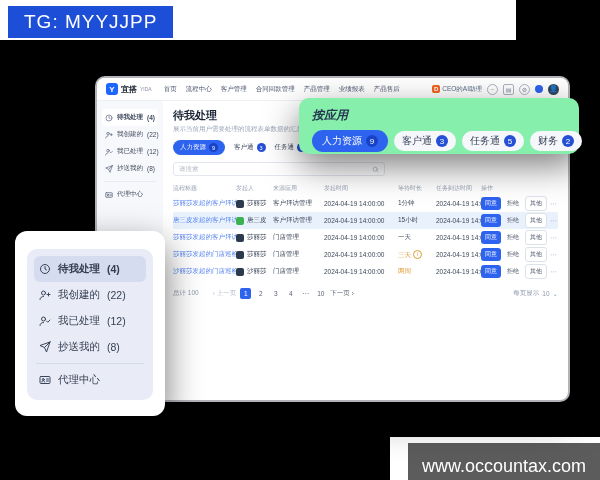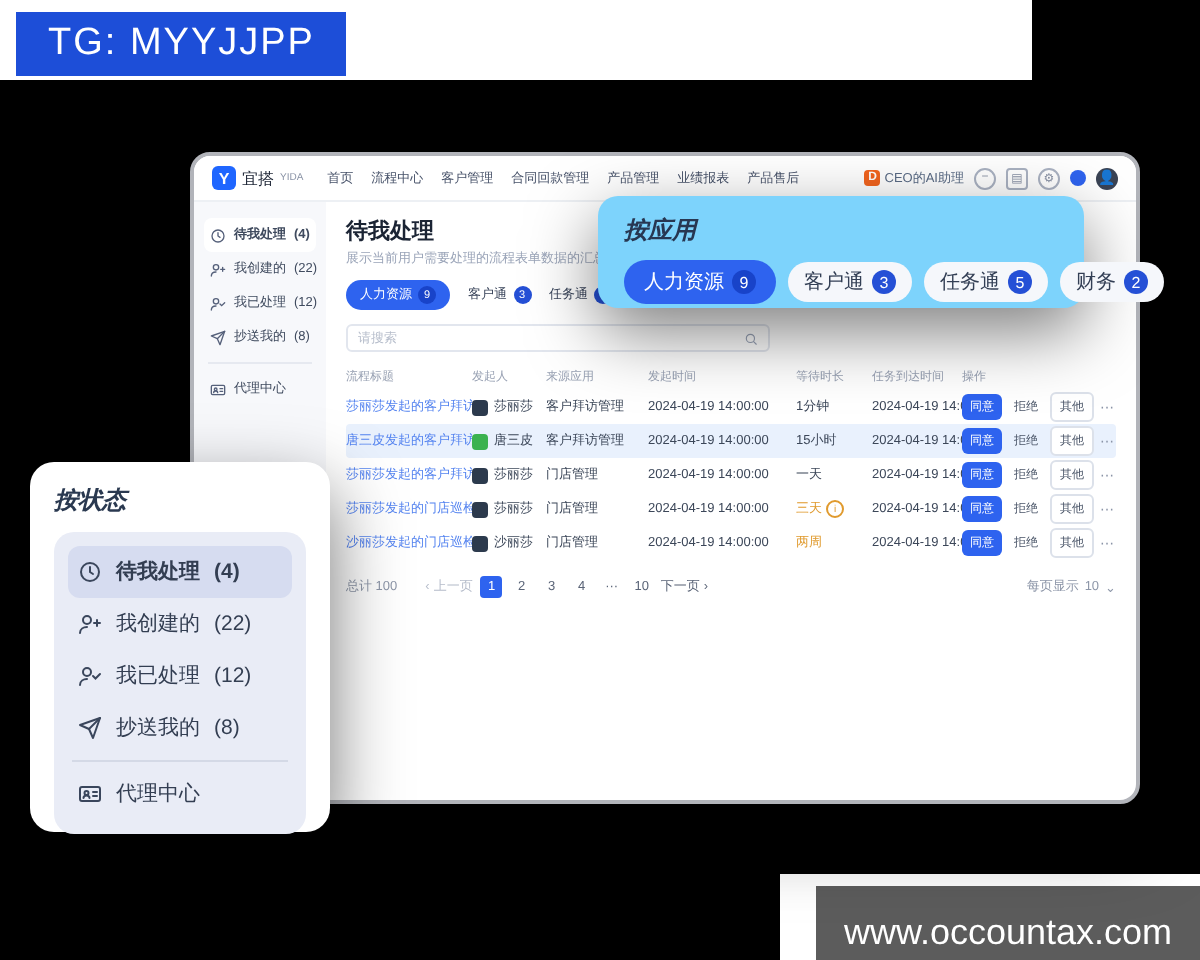--- a/index.html
+++ b/index.html
@@ -17,21 +17,21 @@
 
   
   .window{position:absolute;left:95px;top:76px;width:471px;height:322px;background:#fff;
           border:2px solid #b2b4ba;border-radius:10px;box-shadow:0 12px 40px rgba(0,0,0,.65);
           overflow:hidden;display:flex;flex-direction:column;}
   .navbar{height:22px;min-height:22px;display:flex;align-items:center;padding:0 9px;
           border-bottom:1px solid #edf0f4;background:#fff;}
   .brand{display:flex;align-items:center;gap:3px;}
   .logo{width:12px;height:12px;background:#1f66ff;border-radius:3px;color:#fff;font-size:8px;
         font-weight:bold;display:flex;align-items:center;justify-content:center;}
-  .brand-name{font-size:8px;font-weight:normal;color:#1c2434;}
+  .brand-name{font-size:8px;font-weight:bold;color:#1c2434;}
   .brand-sub{font-size:5px;color:#8a93a6;}
   .menu{display:flex;gap:9px;font-size:6.5px;color:#48536a;margin-left:12px;white-space:nowrap;}
   .menu span{cursor:pointer;}
   .nav-right{margin-left:auto;display:flex;align-items:center;gap:5px;}
   .assistant{display:flex;align-items:center;gap:2px;font-size:6.5px;color:#5a6b85;}
   .ai-ico{width:8px;height:8px;background:#f2641e;border-radius:2px;color:#fff;font-size:6px;
           font-style:normal;font-weight:bold;display:flex;align-items:center;justify-content:center;}
   .nav-ico{width:9px;height:9px;border:1px solid #aab2c2;border-radius:50%;color:#8a93a6;
            font-size:6px;display:flex;align-items:center;justify-content:center;background:#fff;}
   .nav-ico.square{border-radius:2px;}
@@ -86,21 +86,21 @@
   .pg-nav{display:flex;align-items:center;gap:4px;}
   .pg-prev,.pg-next{display:flex;align-items:center;gap:2px;cursor:pointer;}
   .pg-prev{color:#b6bdcb;}
   .pg-next{color:#5a6477;}
   .pg{min-width:11px;height:11px;display:flex;align-items:center;justify-content:center;
       border-radius:2px;color:#5a6477;cursor:pointer;}
   .pg.active{background:#2e63ef;color:#fff;}
   .pg-size{margin-left:auto;display:flex;align-items:center;gap:3px;cursor:pointer;}
 
   
-  .panel-app{position:absolute;left:299px;top:98px;width:243px;height:56px;background:#7dd3fc;
+  .panel-app{position:absolute;left:299px;top:98px;width:280px;height:56px;background:#86efac;
              border-radius:10px;box-shadow:0 12px 34px rgba(0,0,0,.5);padding:9px 13px;
              box-sizing:border-box;z-index:5;}
   .pa-title{font-size:12px;font-weight:bold;font-style:italic;color:#273752;}
   .pa-tabs{display:flex;align-items:center;gap:6px;margin-top:6px;}
   .pa-tab{display:flex;align-items:center;gap:4px;font-size:10px;color:#333f55;background:#f5f7fb;
           border-radius:13px;padding:3px 8px;white-space:nowrap;cursor:pointer;}
   .pa-tab .cnt{width:12px;height:12px;border-radius:50%;background:#2550d6;color:#fff;font-size:8px;
                font-style:normal;display:flex;align-items:center;justify-content:center;}
   .pa-tab.active{background:#2e63ef;color:#fff;padding:4px 10px;}
   .pa-tab.active .cnt{background:#1843c9;}
@@ -383,21 +383,20 @@
         <i class="cnt">5</i>
     </span>
     <span class="pa-tab">
       <span>财务</span>
         <i class="cnt">2</i>
     </span>
   </div>
 </div>
 
 <div class="panel-status">
-  <div class="ps-title">按状态</div>
   <div class="ps-list">
     <div class="ps-item active">
       <svg viewBox="0 0 24 24" fill="none" stroke="currentColor" stroke-width="2" stroke-linecap="round">
           <circle cx="12" cy="12" r="9"></circle>
           <path d="M12 7v5l3 2"></path>
         </svg>
       <span>待我处理</span>
       <span>(4)</span>
     </div>
     <div class="ps-item">

